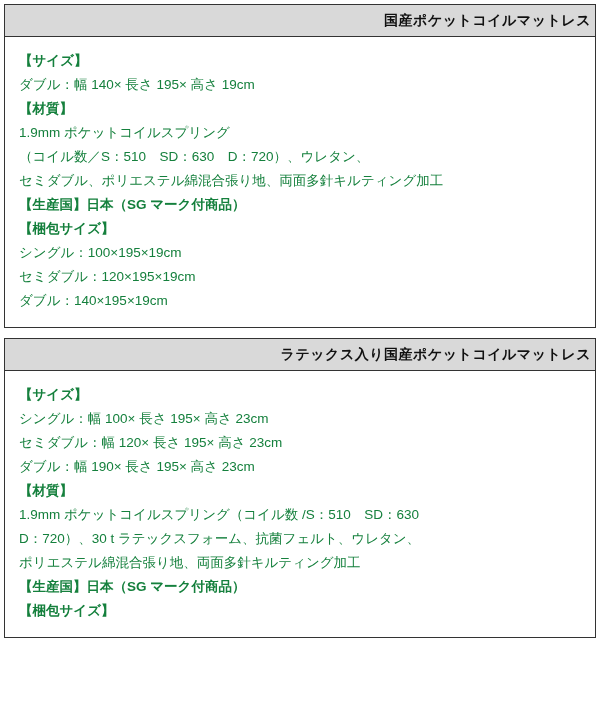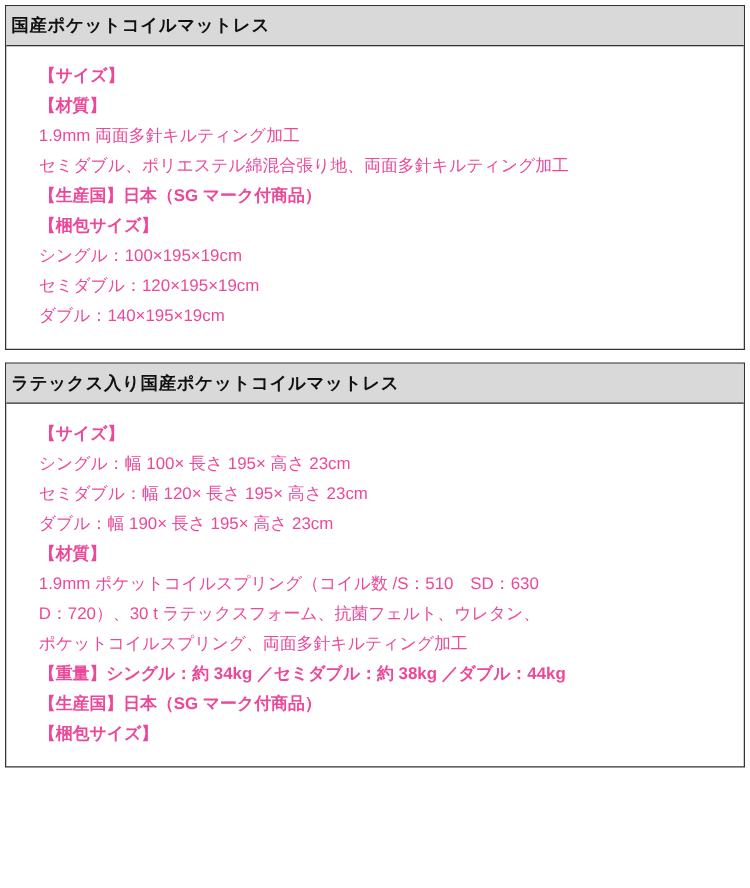--- a/index.html
+++ b/index.html
@@ -27,73 +27,73 @@
     box-sizing: border-box;
     background: #ffffff;
     margin: 0 auto;
   }
   .spec-table + .spec-table {
     margin-top: 10px;
   }
   .table-header {
     background: #d9d9d9;
     border-bottom: 1px solid #333333;
-    text-align: left;
+    text-align: right;
     font-size: 14px;
     font-weight: bold;
     letter-spacing: 0.5px;
     padding: 7px 4px 7px 4px;
     color: #111111;
     line-height: 1.2;
   }
   .table-body {
     padding: 12px 14px 14px 14px;
   }
   .line {
     font-size: 13.5px;
     line-height: 1.78;
     white-space: pre-wrap;
-    color: #ec4899;
-    margin-left: 12px;
+    color: #15803d;
   }
   .line.bold {
     font-weight: bold;
   }
 </style>
 </head>
 <body>
 
 <div class="page">
 
   <div class="spec-table">
     <div class="table-header">国産ポケットコイルマットレス</div>
     <div class="table-body">
       <div class="line bold">【サイズ】</div>
+      <div class="line">ダブル：幅 140× 長さ 195× 高さ 19cm</div>
       <div class="line bold">【材質】</div>
-      <div class="line">1.9mm 両面多針キルティング加工</div>
+      <div class="line">1.9mm ポケットコイルスプリング</div>
+      <div class="line">（コイル数／S：510　SD：630　D：720）、ウレタン、</div>
       <div class="line">セミダブル、ポリエステル綿混合張り地、両面多針キルティング加工</div>
       <div class="line bold">【生産国】日本（SG マーク付商品）</div>
       <div class="line bold">【梱包サイズ】</div>
       <div class="line">シングル：100×195×19cm</div>
       <div class="line">セミダブル：120×195×19cm</div>
       <div class="line">ダブル：140×195×19cm</div>
     </div>
   </div>
 
   <div class="spec-table">
     <div class="table-header">ラテックス入り国産ポケットコイルマットレス</div>
     <div class="table-body">
       <div class="line bold">【サイズ】</div>
       <div class="line">シングル：幅 100× 長さ 195× 高さ 23cm</div>
       <div class="line">セミダブル：幅 120× 長さ 195× 高さ 23cm</div>
       <div class="line">ダブル：幅 190× 長さ 195× 高さ 23cm</div>
       <div class="line bold">【材質】</div>
       <div class="line">1.9mm ポケットコイルスプリング（コイル数 /S：510　SD：630</div>
       <div class="line">D：720）、30 t ラテックスフォーム、抗菌フェルト、ウレタン、</div>
-      <div class="line">ポケットコイルスプリング、両面多針キルティング加工</div>
-      <div class="line bold">【重量】シングル：約 34kg ／セミダブル：約 38kg ／ダブル：44kg</div>
+      <div class="line">ポリエステル綿混合張り地、両面多針キルティング加工</div>
       <div class="line bold">【生産国】日本（SG マーク付商品）</div>
       <div class="line bold">【梱包サイズ】</div>
 
     </div>
   </div>
 
 </div>
 
 </body></html>

